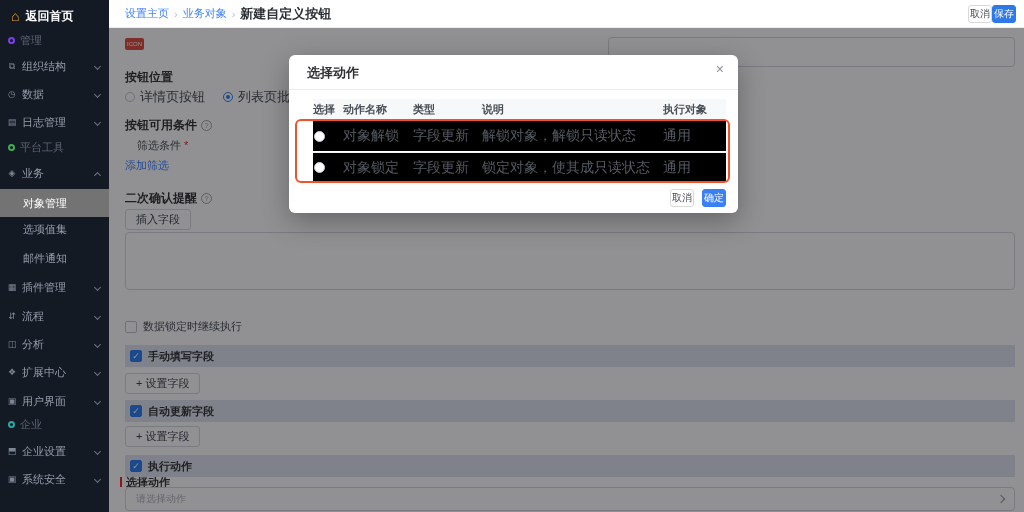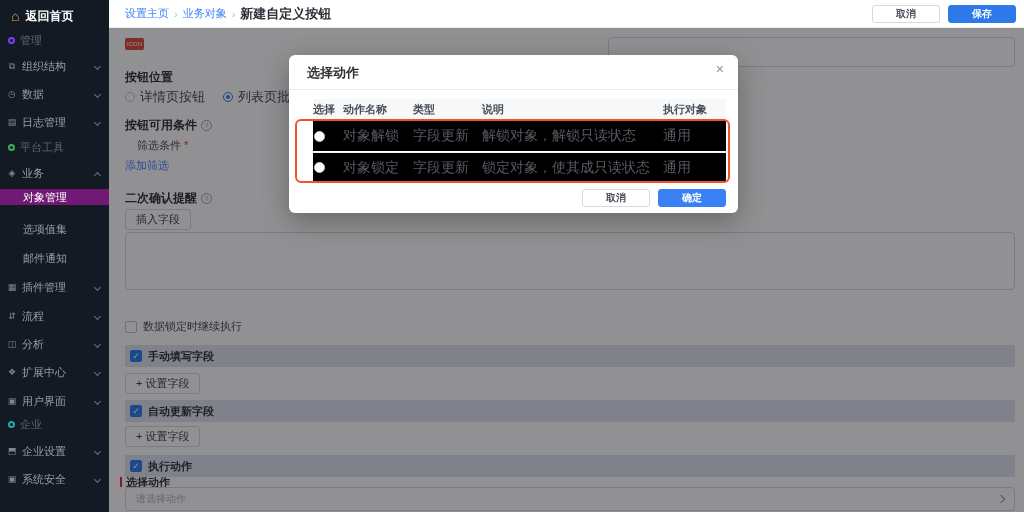--- a/index.html
+++ b/index.html
@@ -18,33 +18,33 @@
   .sb-item.cat { color:#5d6573; }
   .ring { width:7px; height:7px; border-radius:50%; border:2px solid #7d8694; margin-left:8px; }
   .ring.purple { border-color:#7b3ff2; }
   .ring.green  { border-color:#3fae53; }
   .ring.teal   { border-color:#2aa7a0; }
   .chev { position:absolute; right:9px; top:8px; width:5px; height:5px;
           border-right:1px solid #6b7280; border-bottom:1px solid #6b7280; transform:rotate(45deg); }
   .chev.up { transform:rotate(-135deg); top:10px; }
   .sb-child { padding-left:23px; }
   .sb-child .lbl { margin-left:0; }
-  .sb-sel { background:#701a75; color:#fff; height:16px; }
+  .sb-sel { background:#737373; color:#fff; height:28px; }
 
   
   .hd { position:absolute; left:109px; top:0; width:915px; height:28px; background:#fff;
         border-bottom:1px solid #ececec; display:flex; align-items:center; padding:0 8px 0 16px; z-index:6; }
   .bc-link { font-size:11px; color:#4080ff; cursor:pointer; }
   .bc-sep { font-size:11px; color:#b9bec7; margin:0 5px; }
   .bc-cur { font-size:13px; font-weight:bold; color:#2b2f36; }
   .hd-sp { flex:1; }
-  .btn { display:inline-flex; align-items:center; justify-content:center; height:18px; padding:0 23px;
-         border:1px solid #d9d9d9; border-radius:3px; background:#fff; font-size:10px; color:#4a4f57; cursor:pointer;font-weight:bold; }
+  .btn { display:inline-flex; align-items:center; justify-content:center; height:18px; padding:0 1px;
+         border:1px solid #d9d9d9; border-radius:3px; background:#fff; font-size:10px; color:#4a4f57; cursor:pointer; }
   .btn.primary { background:#2e79ea; border-color:#2e79ea; color:#fff; }
-  .hd .btn + .btn { margin-left:8px; }
+  .hd .btn + .btn { margin-left:0; }
 
   
   .mn { position:absolute; left:109px; top:28px; width:915px; height:484px; background:#fff; }
   .abs { position:absolute; }
   .flabel { font-size:12px; font-weight:bold; color:#303133; }
   .help { display:inline-flex; align-items:center; justify-content:center; width:11px; height:11px;
           border:1px solid #9aa0a8; border-radius:50%; font-size:8px; font-weight:normal; color:#9aa0a8;
           margin-left:4px; vertical-align:1px; }
   .badge { left:16px; top:10px; width:19px; height:12px; background:#dc4a3f; border-radius:2px;
            color:#fff; font-size:6px; display:flex; align-items:center; justify-content:center; text-transform:uppercase; }

